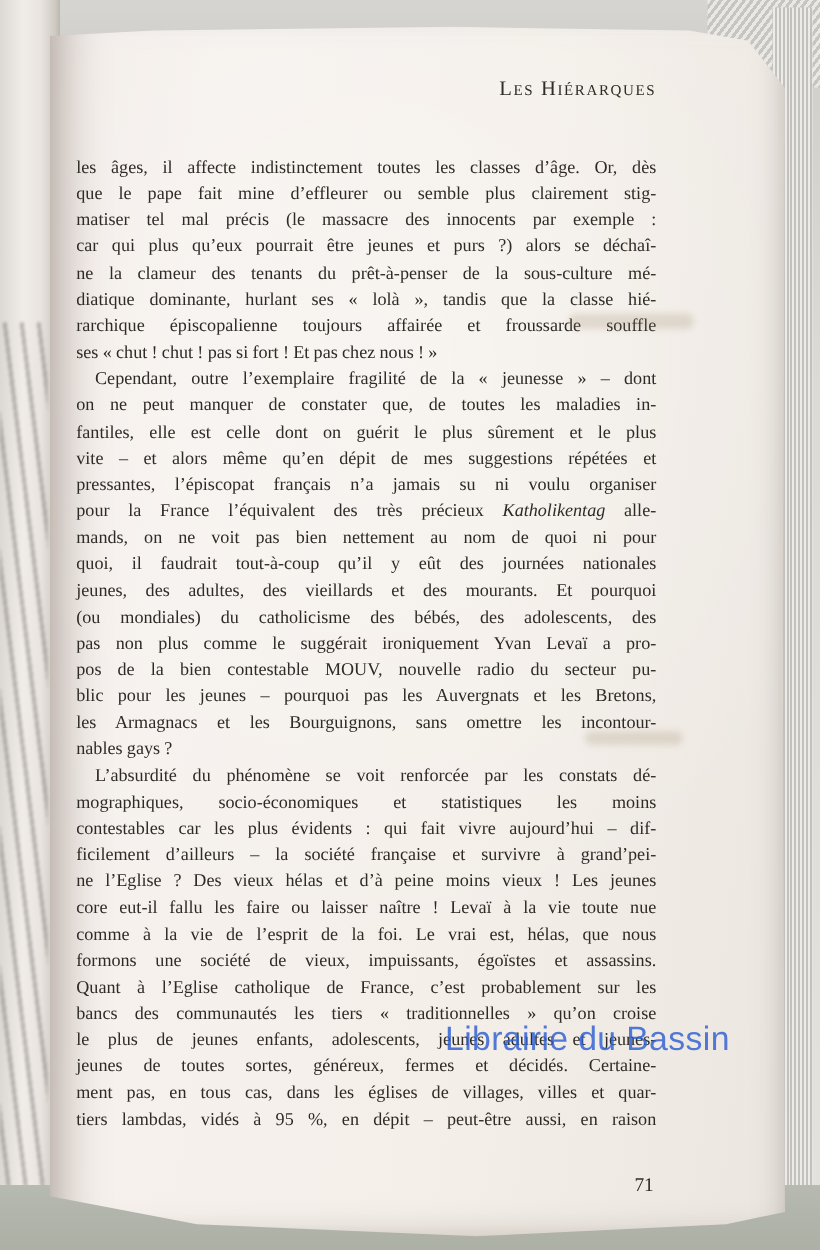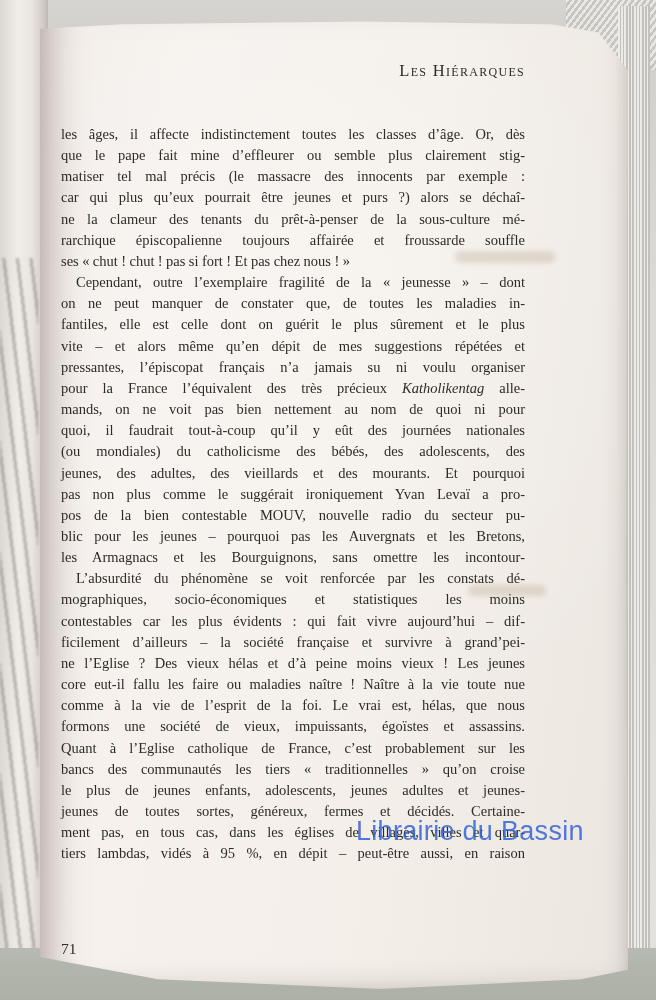--- a/index.html
+++ b/index.html
@@ -79,20 +79,21 @@
     color: #2e2b26;
     word-spacing: -0.2px;
   }
   .line { text-align: justify; text-align-last: justify; }
   .line.flush { text-align: right; text-align-last: left; }
   .line.indent { text-indent: 15px; }
   .line em { font-style: italic; }
 
   .page-number {
     position: absolute; left: 21px; top: 920px; width: 462px;
+    text-align: right;
     font-size: 15.5px;
     color: #2f2c27;
   }
 
   
   .show-through-smudge {
     position: absolute; border-radius: 6px;
     background: rgba(152, 132, 102, 0.22);
     filter: blur(2.4px);
     z-index: 4;
@@ -124,42 +125,44 @@
 
   <div class="book-page">
     <div class="running-header">Les Hiérarques</div>
 
     <div class="page-body-text">
         <div class="line">les âges, il affecte indistinctement toutes les classes d’âge. Or, dès</div>
         <div class="line">que le pape fait mine d’effleurer ou semble plus clairement stig-</div>
         <div class="line">matiser tel mal précis (le massacre des innocents par exemple :</div>
         <div class="line">car qui plus qu’eux pourrait être jeunes et purs ?) alors se déchaî-</div>
         <div class="line">ne la clameur des tenants du prêt-à-penser de la sous-culture mé-</div>
+        <div class="line">diatique dominante, hurlant ses « lolà », tandis que la classe hié-</div>
         <div class="line">rarchique épiscopalienne toujours affairée et froussarde souffle</div>
         <div class="line flush">ses « chut ! chut ! pas si fort ! Et pas chez nous ! »</div>
         <div class="line indent">Cependant, outre l’exemplaire fragilité de la « jeunesse » – dont</div>
         <div class="line">on ne peut manquer de constater que, de toutes les maladies in-</div>
         <div class="line">fantiles, elle est celle dont on guérit le plus sûrement et le plus</div>
         <div class="line">vite – et alors même qu’en dépit de mes suggestions répétées et</div>
         <div class="line">pressantes, l’épiscopat français n’a jamais su ni voulu organiser</div>
         <div class="line"><span>pour la France l’équivalent des très précieux </span><em>Katholikentag</em><span> alle-</span></div>
         <div class="line">mands, on ne voit pas bien nettement au nom de quoi ni pour</div>
         <div class="line">quoi, il faudrait tout-à-coup qu’il y eût des journées nationales</div>
+        <div class="line">jeunes, des adultes, des vieillards et des mourants. Et pourquoi</div>
         <div class="line">(ou mondiales) du catholicisme des bébés, des adolescents, des</div>
-        <div class="line">jeunes, des adultes, des vieillards et des mourants. Et pourquoi</div>
         <div class="line">pas non plus comme le suggérait ironiquement Yvan Levaï a pro-</div>
         <div class="line">pos de la bien contestable MOUV, nouvelle radio du secteur pu-</div>
         <div class="line">blic pour les jeunes – pourquoi pas les Auvergnats et les Bretons,</div>
         <div class="line">les Armagnacs et les Bourguignons, sans omettre les incontour-</div>
+        <div class="line flush">nables gays ?</div>
         <div class="line indent">L’absurdité du phénomène se voit renforcée par les constats dé-</div>
         <div class="line">mographiques, socio-économiques et statistiques les moins</div>
         <div class="line">contestables car les plus évidents : qui fait vivre aujourd’hui – dif-</div>
         <div class="line">ficilement d’ailleurs – la société française et survivre à grand’pei-</div>
         <div class="line">ne l’Eglise ? Des vieux hélas et d’à peine moins vieux ! Les jeunes</div>
-        <div class="line">core eut-il fallu les faire ou maladies naître ! Naître à la vie toute nue</div>
+        <div class="line">core eut-il fallu les faire ou laisser naître ! Levaï à la vie toute nue</div>
         <div class="line">comme à la vie de l’esprit de la foi. Le vrai est, hélas, que nous</div>
         <div class="line">formons une société de vieux, impuissants, égoïstes et assassins.</div>
         <div class="line">Quant à l’Eglise catholique de France, c’est probablement sur les</div>
         <div class="line">bancs des communautés les tiers « traditionnelles » qu’on croise</div>
         <div class="line">le plus de jeunes enfants, adolescents, jeunes adultes et jeunes-</div>
         <div class="line">jeunes de toutes sortes, généreux, fermes et décidés. Certaine-</div>
         <div class="line">ment pas, en tous cas, dans les églises de villages, villes et quar-</div>
         <div class="line">tiers lambdas, vidés à 95 %, en dépit – peut-être aussi, en raison</div>
       </div>
 

